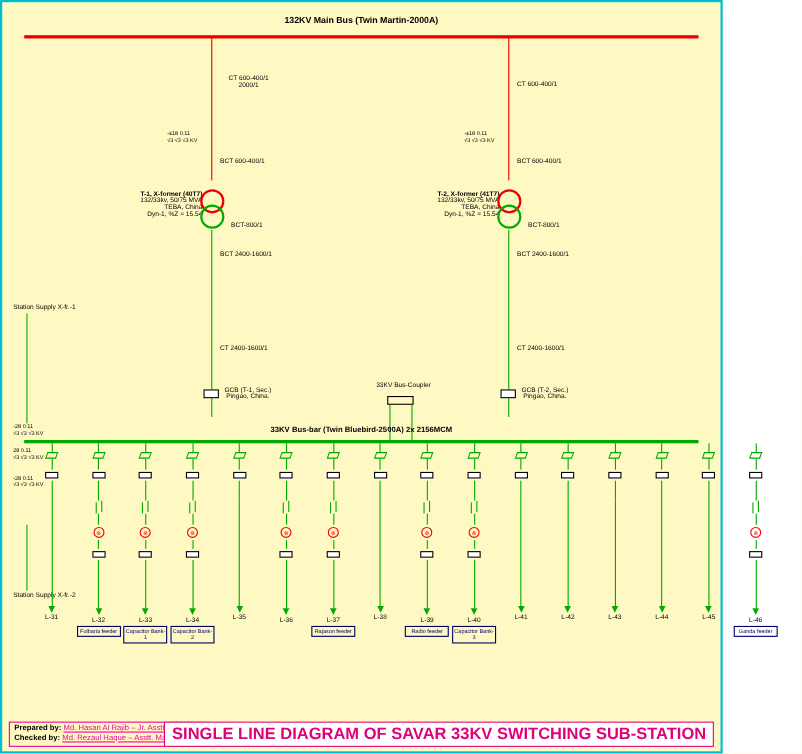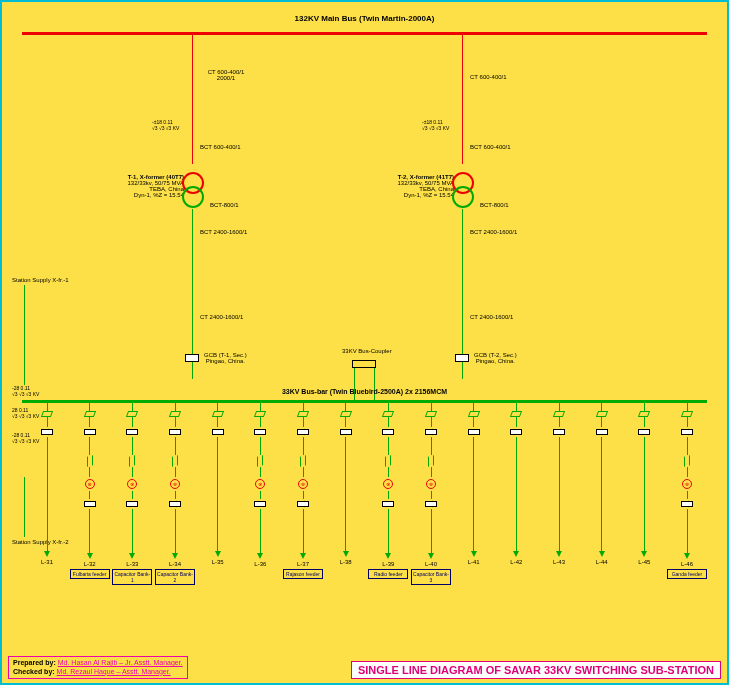--- a/index.html
+++ b/index.html
@@ -3,25 +3,25 @@
 <meta charset="utf-8">
 <style>
   * { box-sizing: border-box; }
   body {
     margin: 0;
     font-family: Arial, sans-serif;
     font-size: 7px;
     background: #fff;
   }
   .page {
-    width: 729px;
+    width: 657px;
     height: 685px;
     position: relative;
     border: 2px solid #00bcd4;
-    background: #fde047;
+    background: #fef9c3;
   }
   .title-main {
     position: absolute;
     left: 50%;
     transform: translateX(-50%);
     top: 12px;
     font-size: 8px;
     font-weight: bold;
     color: #000;
   }
@@ -134,21 +134,21 @@
     line-height: 1.2;
     border: 1px solid #e0a;
     padding: 2px 4px;
   }
   .footer-credits .lbl { font-weight: bold; }
   .footer-credits .val { color: #e0a; text-decoration: underline; }
   .footer-title {
     position: absolute;
     bottom: 4px;
     right: 6px;
-    font-size: 11px;
+    font-size: 15px;
     font-weight: bold;
     color: #e0007a;
     border: 1px solid #e0007a;
     padding: 2px 6px;
     background: #fff;
   }
   .tiny { font-size:5px; color:#000; position:absolute; }
   .breaker-sym {
     width:6px; height:10px;
     border-left:1px solid #0a0; border-right:1px solid #0a0;

